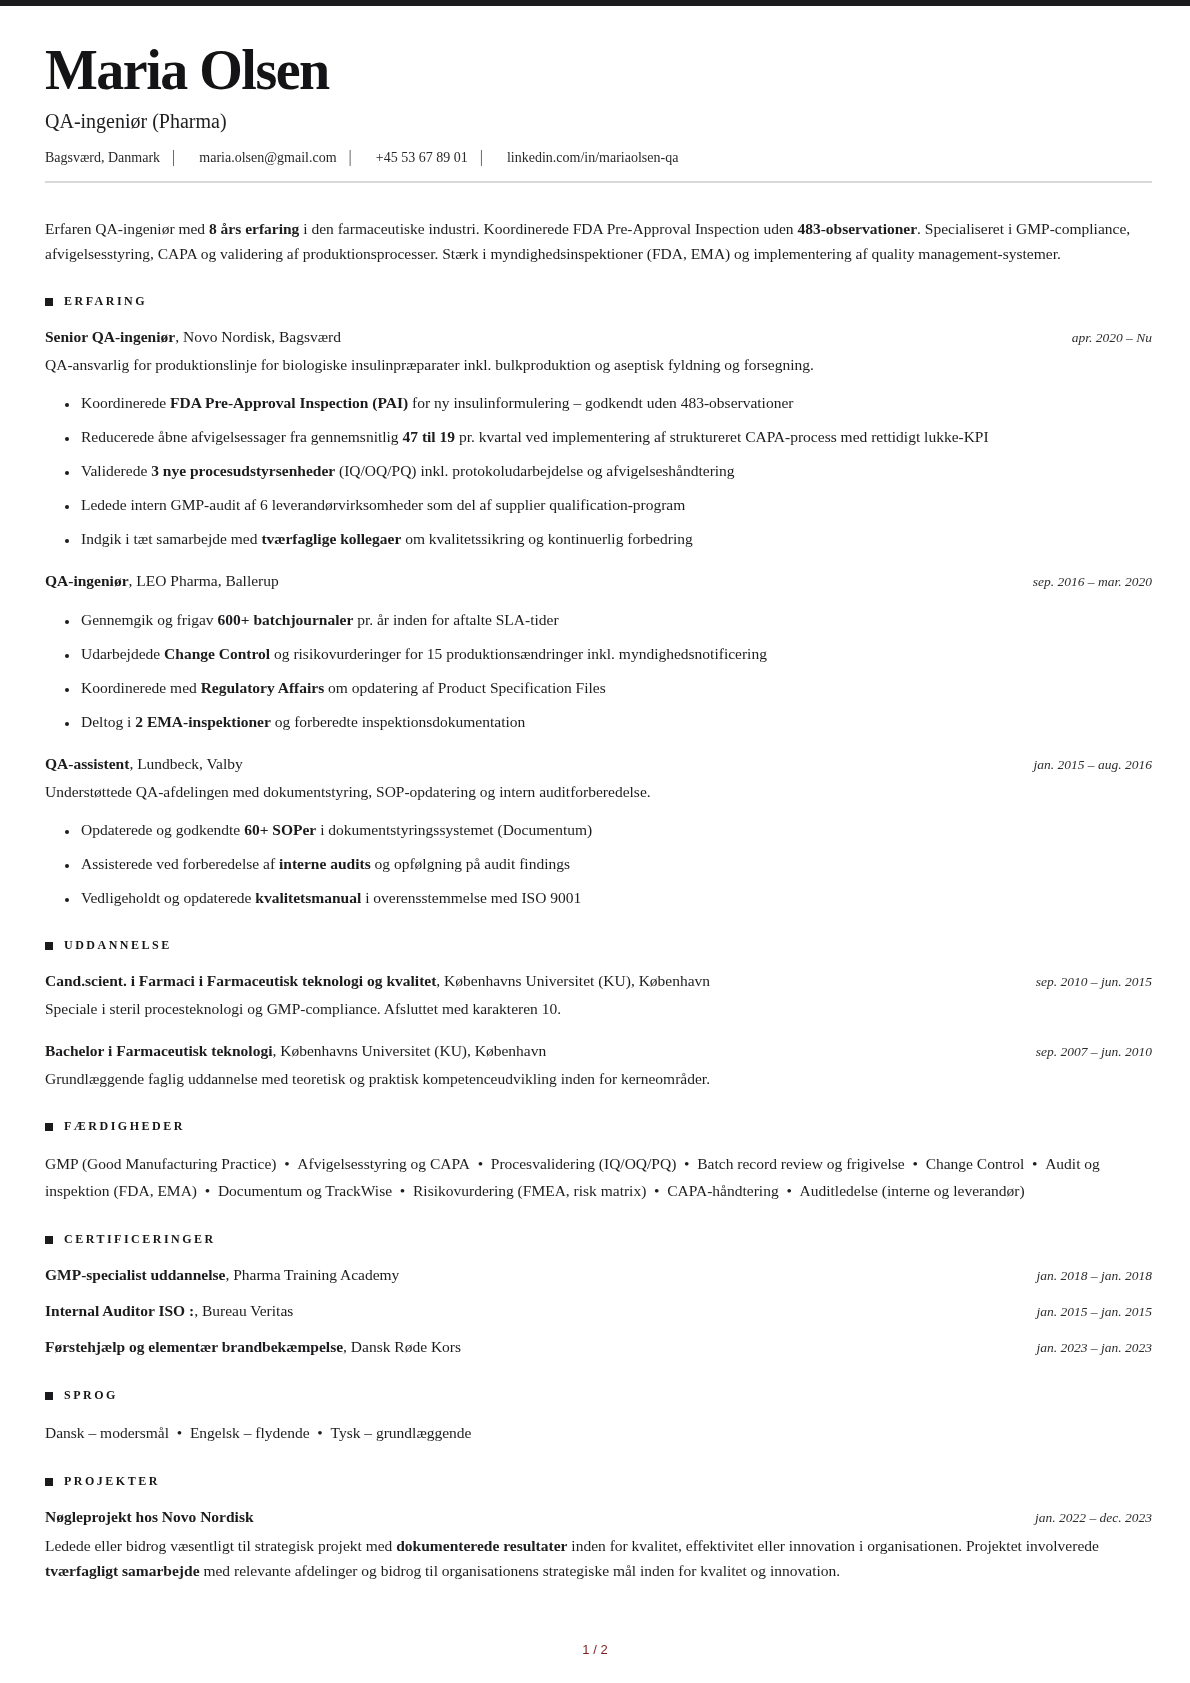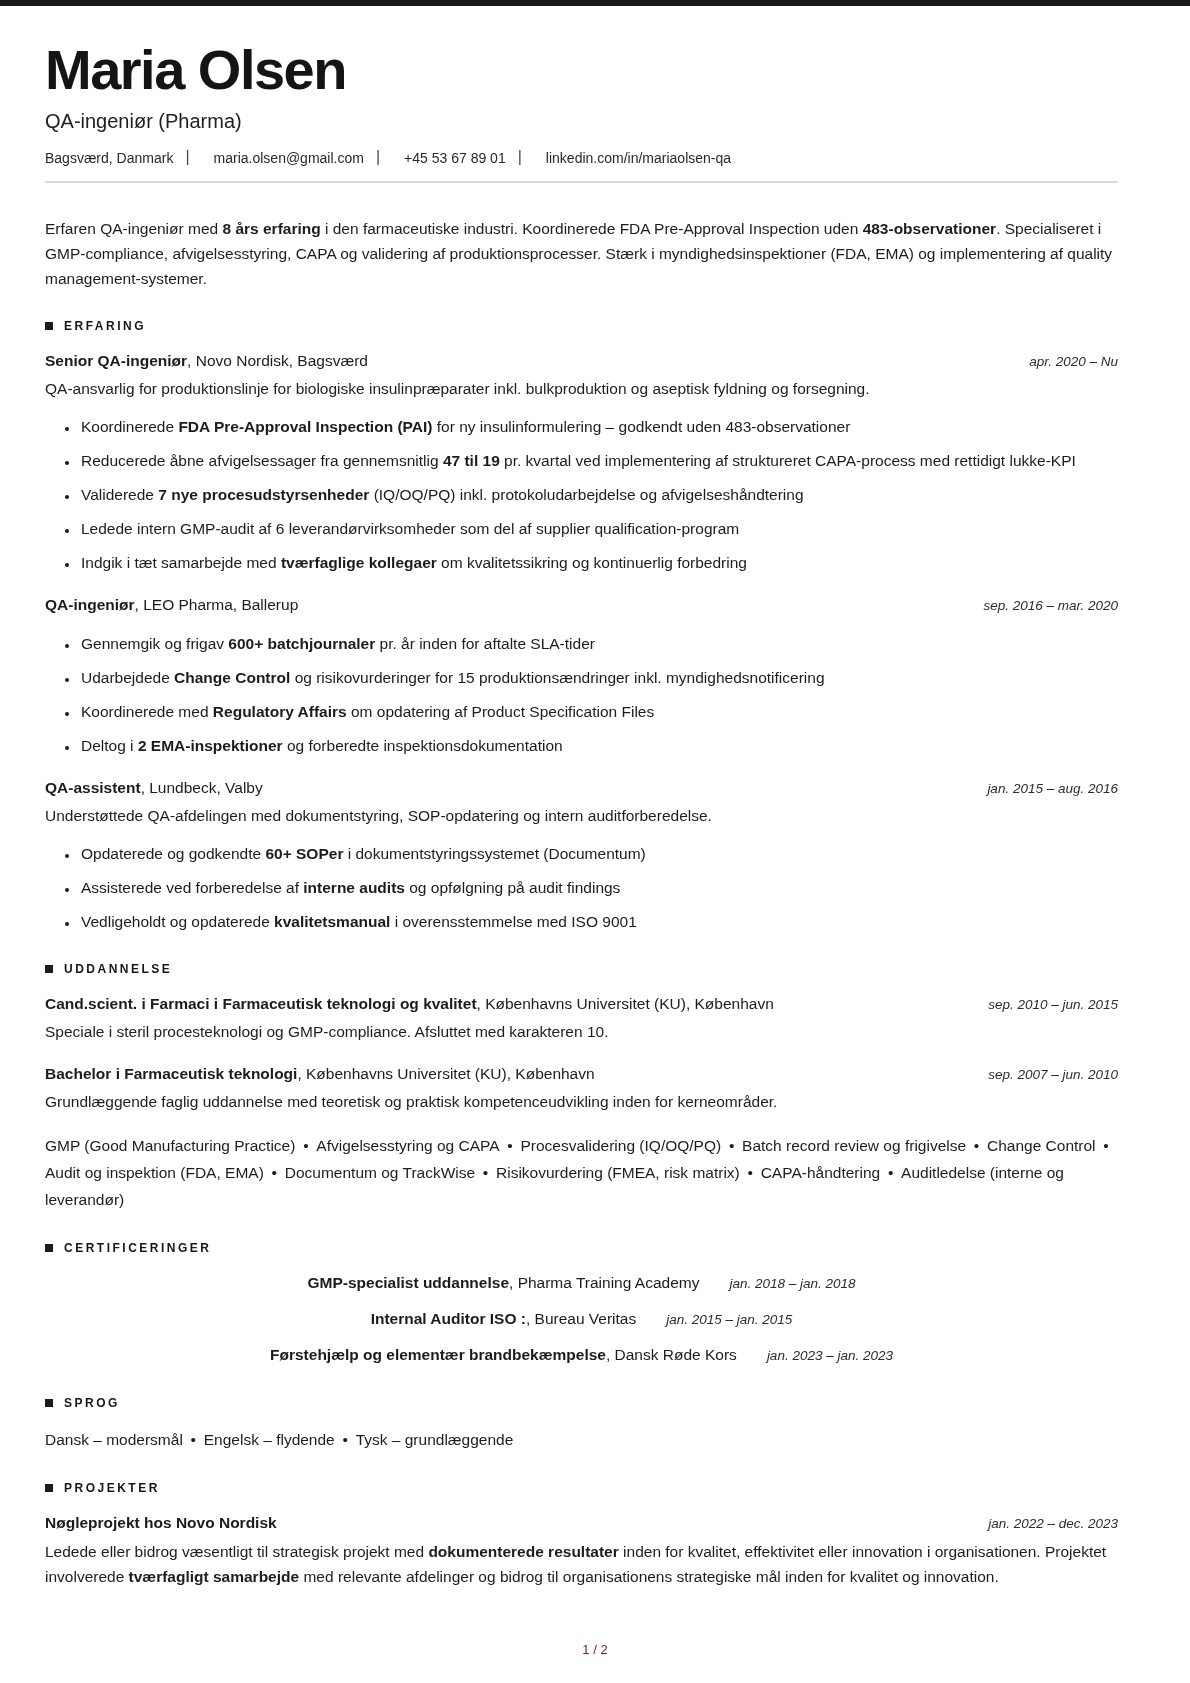--- a/index.html
+++ b/index.html
@@ -15,21 +15,22 @@
     height: 1683px;
     background: #ffffff;
     overflow: hidden;
   }
   .top-bar {
     width: 100%;
     height: 6px;
     background: #1b1b1d;
   }
   .content {
-    padding: 0 72px 0 45px;
+    padding: 0 38px 0 45px;
+    font-family: Liberation Serif, serif;
   }
   .name {
     margin-top: 36px;
     font-size: 56px;
     font-weight: 700;
     letter-spacing: -1.5px;
     color: #141416;
     line-height: 1.0;
   }
   .subtitle {
@@ -112,21 +113,21 @@
     padding-left: 2px;
   }
   ul.bullets li::marker { font-size: 12px; }
   .inline-list {
     font-size: 15.5px;
     line-height: 27px;
     color: #1d1d1f;
   }
   .cert-row {
     display: flex;
-    justify-content: center;
+    justify-content: space-between;
     align-items: baseline;
     font-size: 15.5px;
     line-height: 24px;
     margin-bottom: 11px;
   }
   .project-entry .entry-desc { margin-top: 3px; }
   .footer {
     position: absolute;
     left: 0;
     right: 0;
@@ -169,21 +170,21 @@
 
     <div class="entry">
       <div class="entry-head">
         <span><b>Senior QA-ingeniør</b><span>, Novo Nordisk, Bagsværd</span></span>
         <span class="date">apr. 2020 – Nu</span>
       </div>
       <p class="entry-desc">QA-ansvarlig for produktionslinje for biologiske insulinpræparater inkl. bulkproduktion og aseptisk fyldning og forsegning.</p>
       <ul class="bullets">
         <li>Koordinerede <b>FDA Pre-Approval Inspection (PAI)</b> for ny insulinformulering – godkendt uden 483-observationer</li>
         <li>Reducerede åbne afvigelsessager fra gennemsnitlig <b>47 til 19</b> pr. kvartal ved implementering af struktureret CAPA-process med rettidigt lukke-KPI</li>
-        <li>Validerede <b>7 nye procesudstyrsenheder</b> (IQ/OQ/PQ) inkl. protokoludarbejdelse og afvigelseshåndtering</li>
+        <li>Validerede <b>3 nye procesudstyrsenheder</b> (IQ/OQ/PQ) inkl. protokoludarbejdelse og afvigelseshåndtering</li>
         <li>Ledede intern GMP-audit af 6 leverandørvirksomheder som del af supplier qualification-program</li>
         <li>Indgik i tæt samarbejde med <b>tværfaglige kollegaer</b> om kvalitetssikring og kontinuerlig forbedring</li>
       </ul>
     </div>
 
     <div class="entry">
       <div class="entry-head">
         <span><b>QA-ingeniør</b><span>, LEO Pharma, Ballerup</span></span>
         <span class="date">sep. 2016 – mar. 2020</span>
       </div>
@@ -222,20 +223,24 @@
     </div>
 
     <div class="entry">
       <div class="entry-head">
         <span><b>Bachelor i Farmaceutisk teknologi</b><span>, Københavns Universitet (KU), København</span></span>
         <span class="date">sep. 2007 – jun. 2010</span>
       </div>
       <p class="entry-desc">Grundlæggende faglig uddannelse med teoretisk og praktisk kompetenceudvikling inden for kerneområder.</p>
     </div>
 
+    <div class="section-heading">
+      <span class="square"></span>
+      <span>FÆRDIGHEDER</span>
+    </div>
     <p class="inline-list">GMP (Good Manufacturing Practice) • Afvigelsesstyring og CAPA • Procesvalidering (IQ/OQ/PQ) • Batch record review og frigivelse • Change Control • Audit og inspektion (FDA, EMA) • Documentum og TrackWise • Risikovurdering (FMEA, risk matrix) • CAPA-håndtering • Auditledelse (interne og leverandør)</p>
 
     <div class="section-heading">
       <span class="square"></span>
       <span>CERTIFICERINGER</span>
     </div>
 
     <div class="cert-row">
       <span><b>GMP-specialist uddannelse</b><span>, Pharma Training Academy</span></span>
       <span class="date">jan. 2018 – jan. 2018</span>

